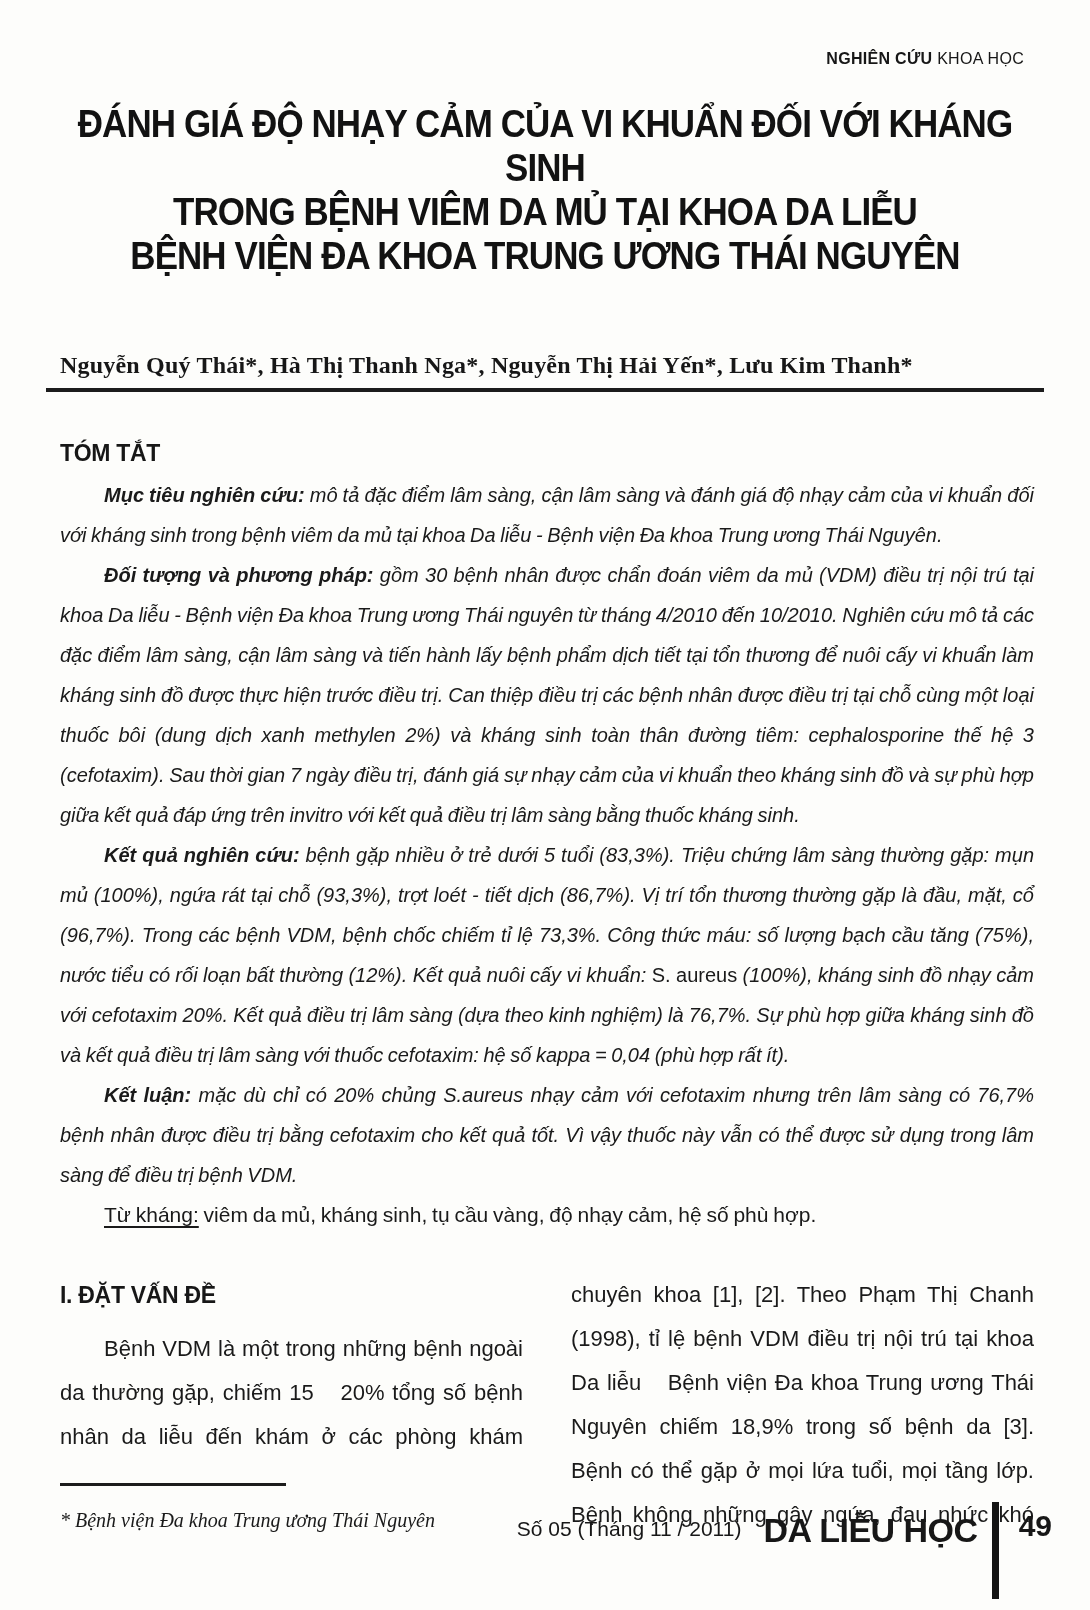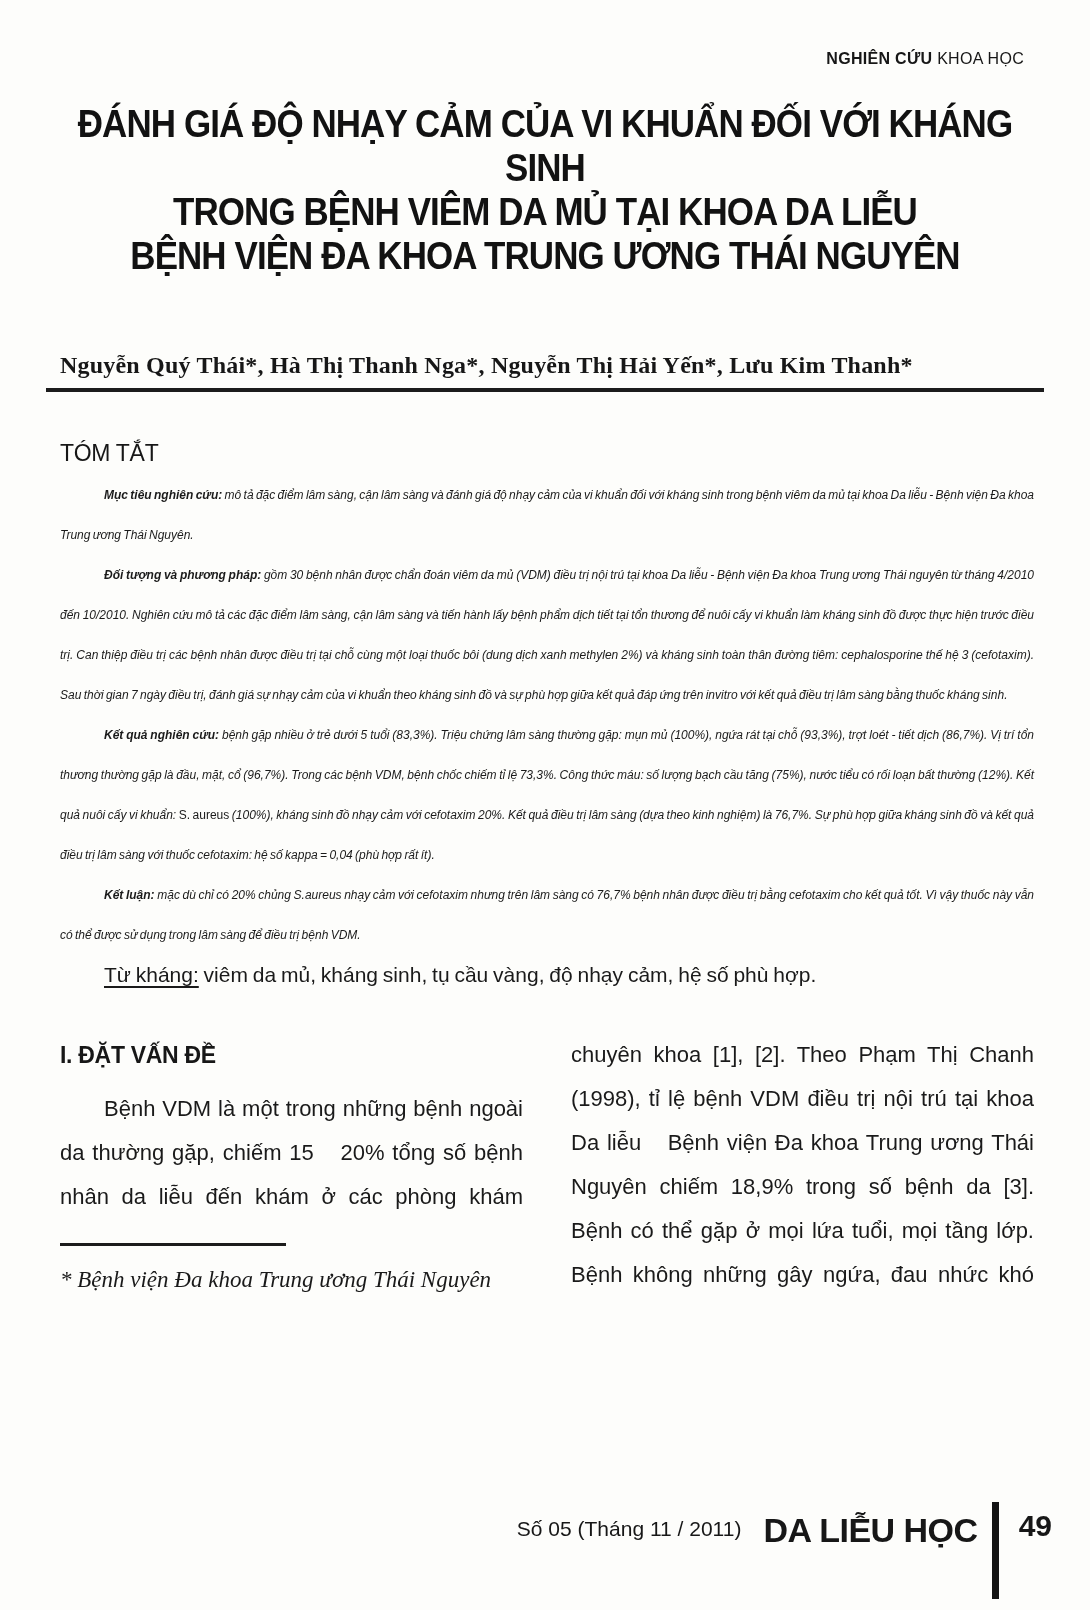--- a/index.html
+++ b/index.html
@@ -36,26 +36,26 @@
     font-size: 24px;
     letter-spacing: 0.2px;
   }
   .rule-full {
     margin: 9px 46px 0 46px;
     border-top: 4px solid #1c1c1c;
   }
   .abstract-wrap { margin: 48px 56px 0 60px; }
   .abstract-heading {
     font-size: 23px;
-    font-weight: normal;
+    font-weight: bold;
     letter-spacing: -0.3px;
   }
   .abstract-body { margin-top: 8px; }
   .abstract-body p {
-    font-size: 12px;
+    font-size: 20px;
     line-height: 40px;
     font-style: italic;
     text-align: justify;
     text-indent: 44px;
     word-spacing: -1px;
     color: #1a1a1a;
   }
   .lead { font-weight: bold; }
   .upright { font-style: normal; }
   .keywords {
@@ -86,21 +86,21 @@
   .col-left p.body-p { text-indent: 44px; }
   .footnote-rule {
     width: 226px;
     border-top: 3.5px solid #1c1c1c;
     margin-top: 24px;
   }
   .footnote {
     margin-top: 12px;
     font-family: "Liberation Serif", serif;
     font-style: italic;
-    font-size: 23px;
+    font-size: 20px;
     color: #1a1a1a;
   }
   .page-footer {
     position: absolute;
     top: 1502px; left: 4px; right: 38px;
     display: flex;
     justify-content: flex-end;
     align-items: flex-start;
   }
   .page-footer .issue { font-size: 21px; margin-top: 15px; }

